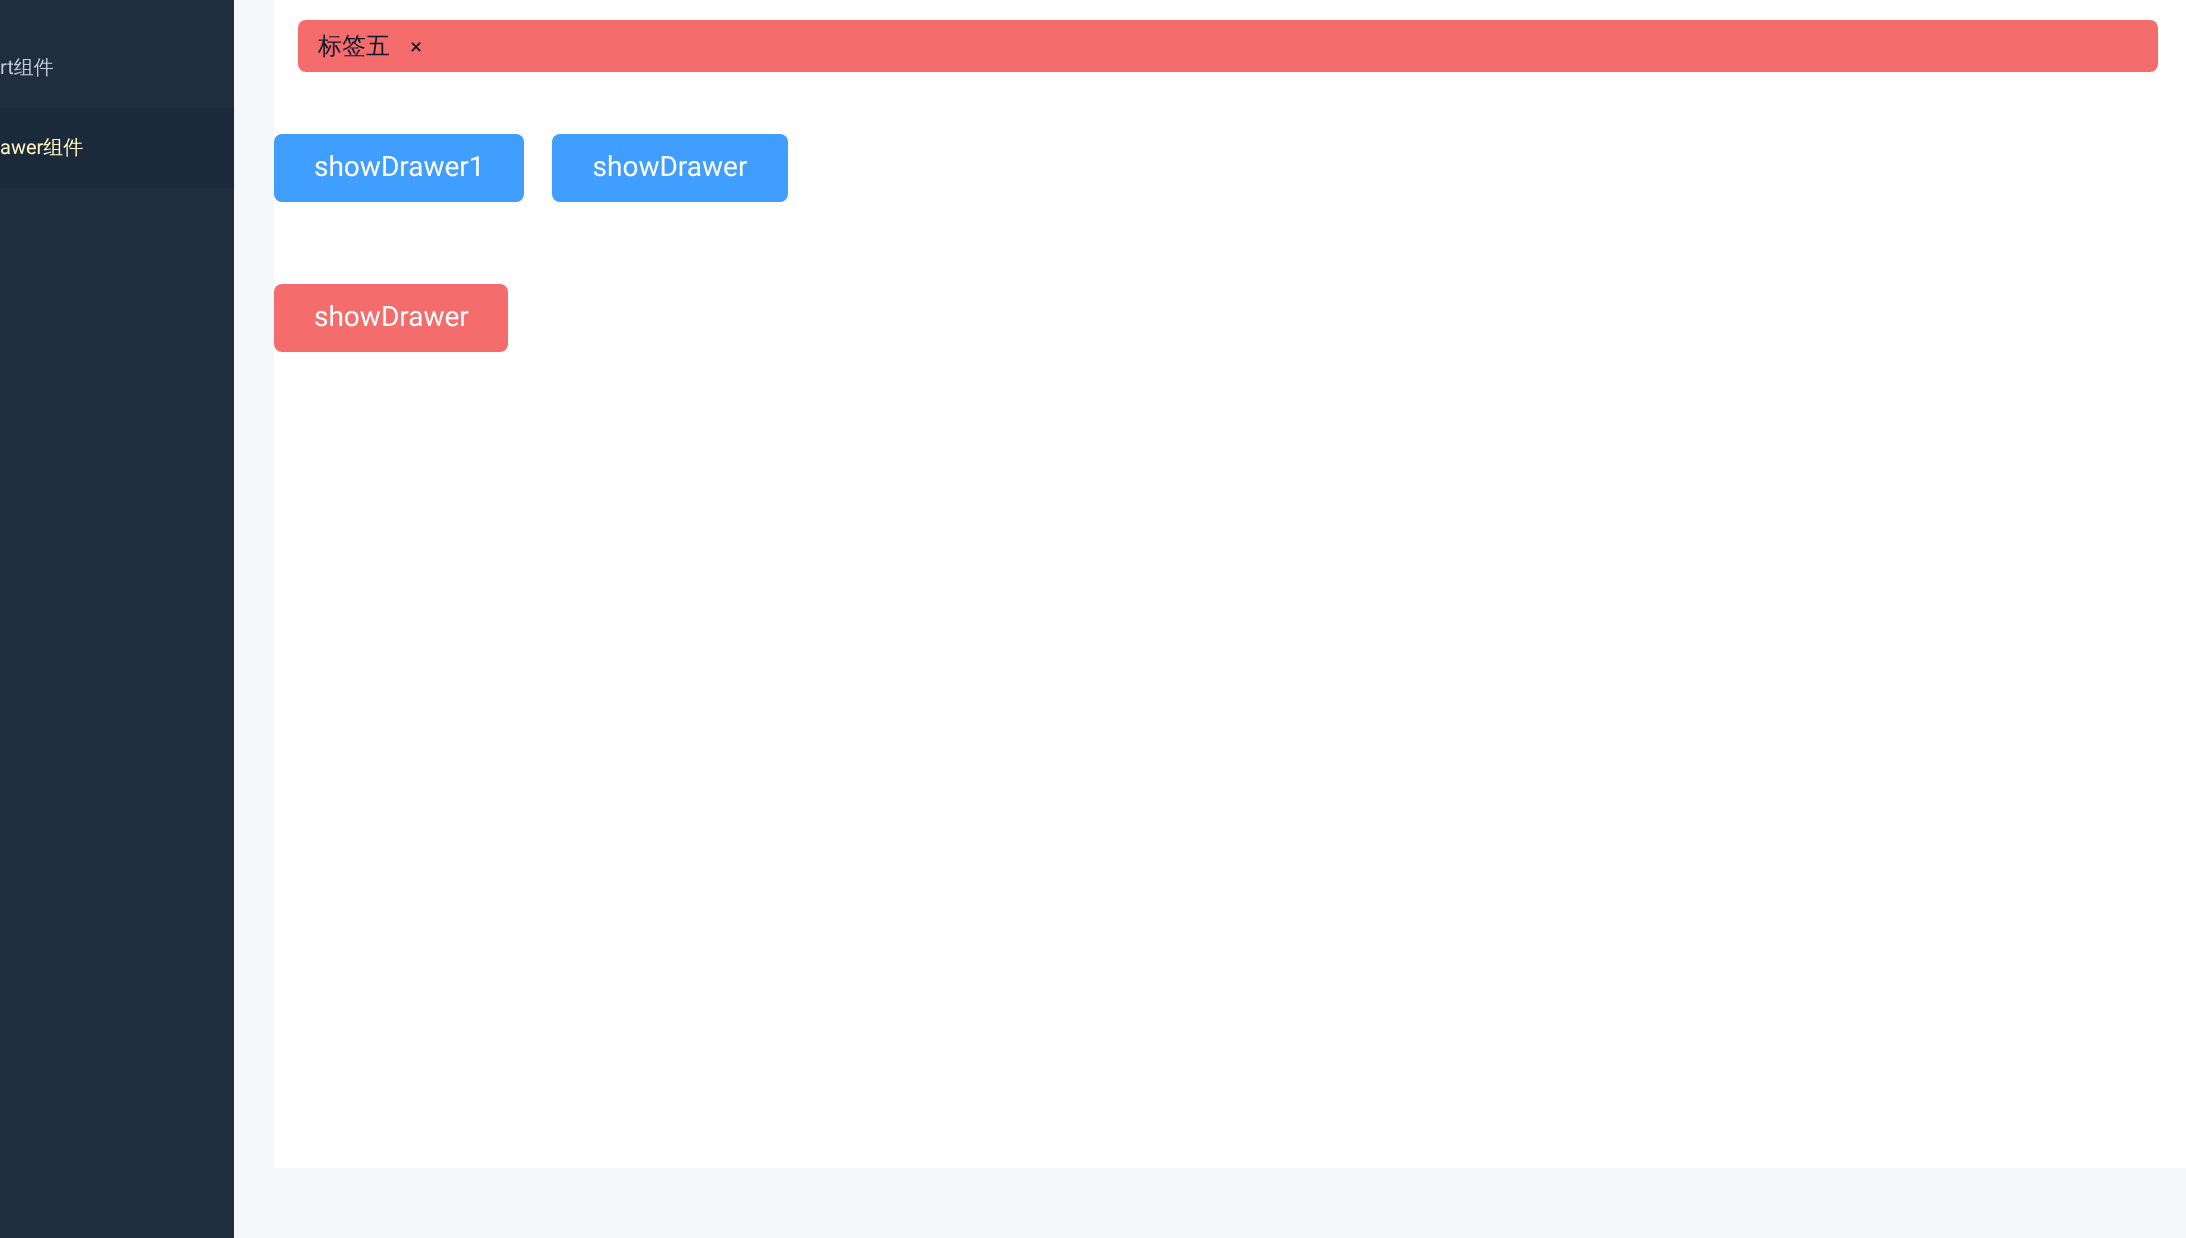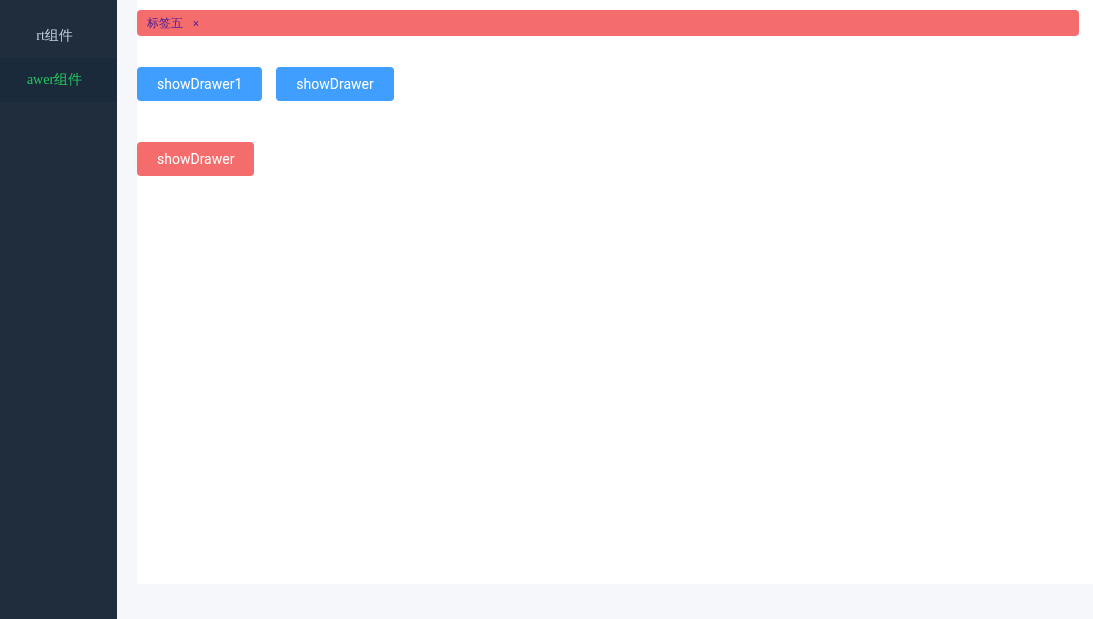--- a/index.html
+++ b/index.html
@@ -18,45 +18,44 @@
     }
     .sidebar {
       width: 117px;
       background: #1f2d3d;
       height: 100%;
       padding-top: 14px;
     }
     .sidebar-item {
       padding: 13px 8px 13px 0;
       color: #bfcbd9;
-      font-size: 14px;
+      font-size: 10px;
       cursor: pointer;
-      text-align: center;
-      font-family: Liberation Serif, serif;
+      text-align: left;
     }
     .sidebar-item.active {
-      color: #22c55e;
+      color: #fef9c3;
       background: #1b2a3a;
     }
     .main-wrapper {
       flex: 1;
       padding: 0 0 35px 20px;
       display: flex;
       flex-direction: column;
     }
     .main-area {
       background: #fff;
       flex: 1;
       padding: 10px 0 0 0;
       position: relative;
     }
     .tag-bar {
-      margin: 0 14px 8px 0;
+      margin: 0 14px 8px 12px;
       background: #f56c6c;
-      color: #4c1d95;
+      color: #0f172a;
       border-radius: 4px;
       padding: 4px 10px;
       display: flex;
       align-items: center;
       font-size: 12px;
       height: 26px;
     }
     .tag-close {
       margin-left: 6px;
       font-size: 11px;

